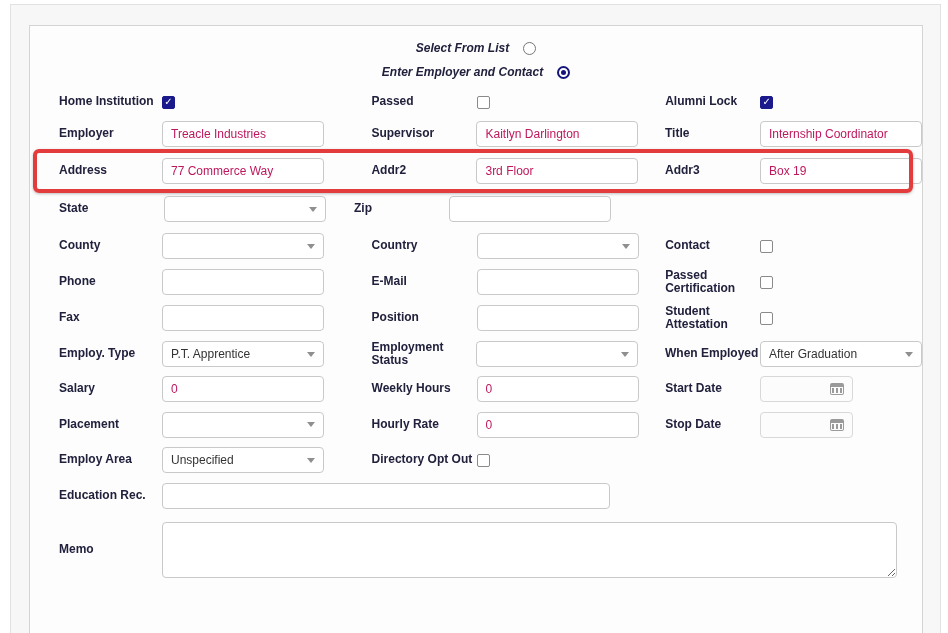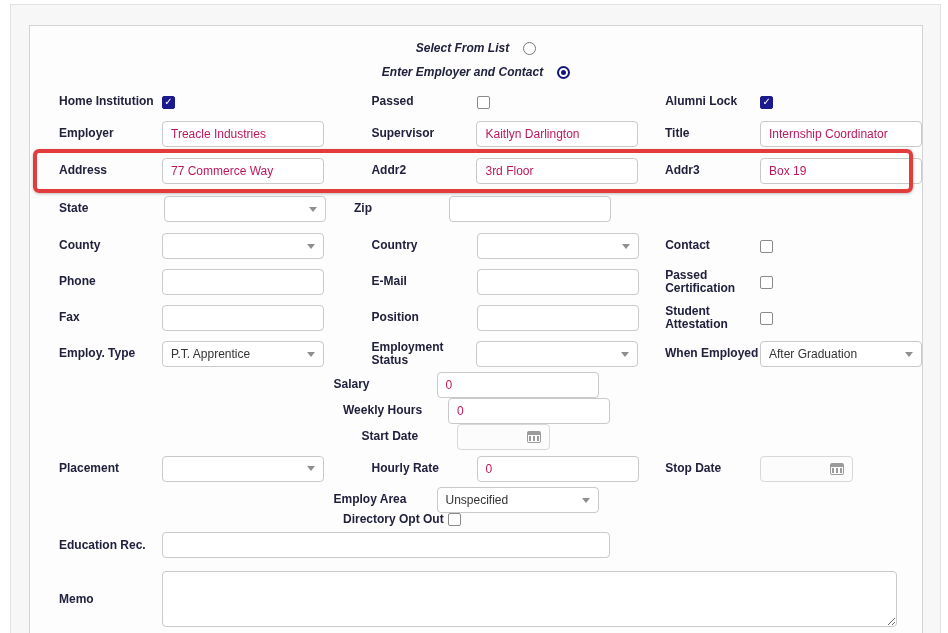--- a/index.html
+++ b/index.html
@@ -17,21 +17,21 @@
     display:inline-block; position:relative; cursor:pointer; }
   .radio.sel { border:2px solid #15157d; }
   .radio.sel::after { content:''; position:absolute; inset:2px; border-radius:50%; background:#15157d; }
 
   
   #formRows { margin-top:4px; }
   .form-row { display:flex; align-items:center; min-height:36px; padding-left:29px; position:relative; }
   .form-row.cb-row { min-height:28px; }
   .form-row.addr { min-height:38px; }
   .form-row.city { min-height:38px; }
-  .form-row.short { min-height:34px;flex-direction:column; }
+  .form-row.short { min-height:34px; }
   .form-row.tall37 { min-height:37px; }
   .form-row.edu { min-height:38px; }
   .form-row.memo-row { min-height:70px; }
 
   .cell { display:flex; align-items:center; }
   .cell.col1 { width:314px; }
   .cell.col2 { width:295px; }
   .cell.col3 { width:258px; }
   .cell.span { width:auto; }
   .lbl { font-size:12px; font-weight:700; color:#21213e; line-height:1.1; }

